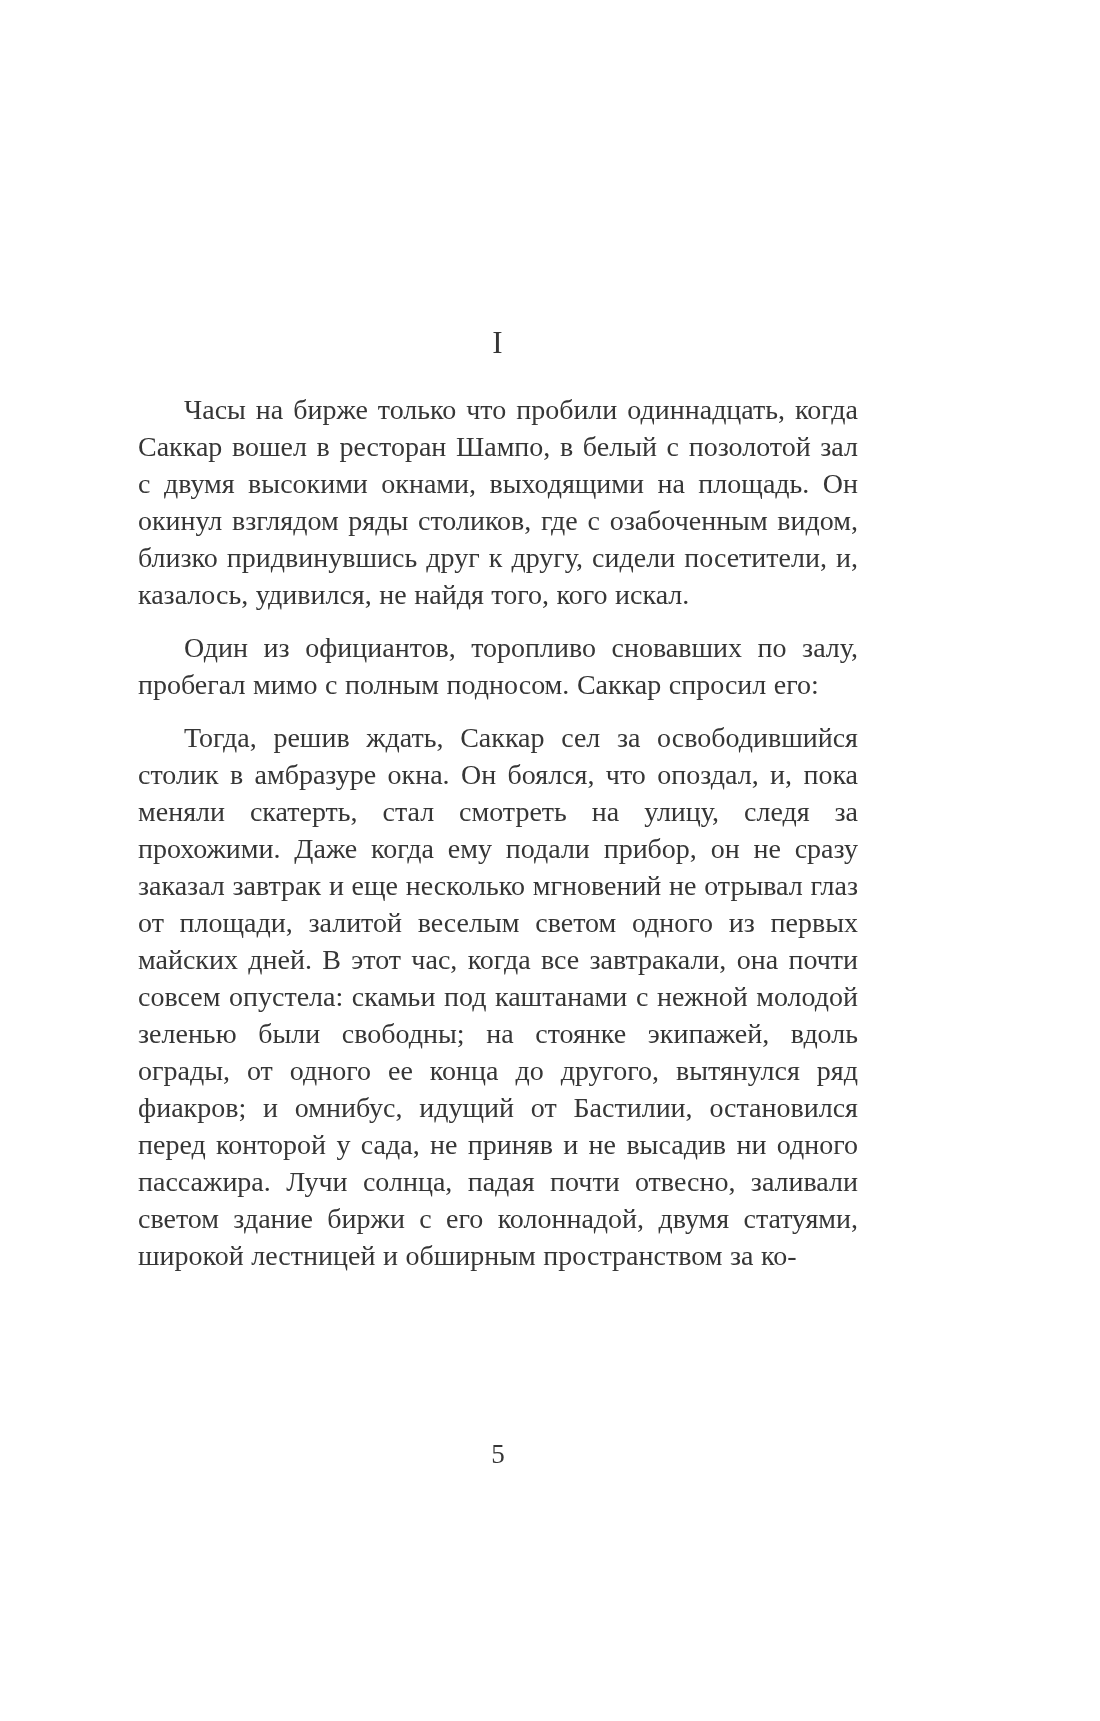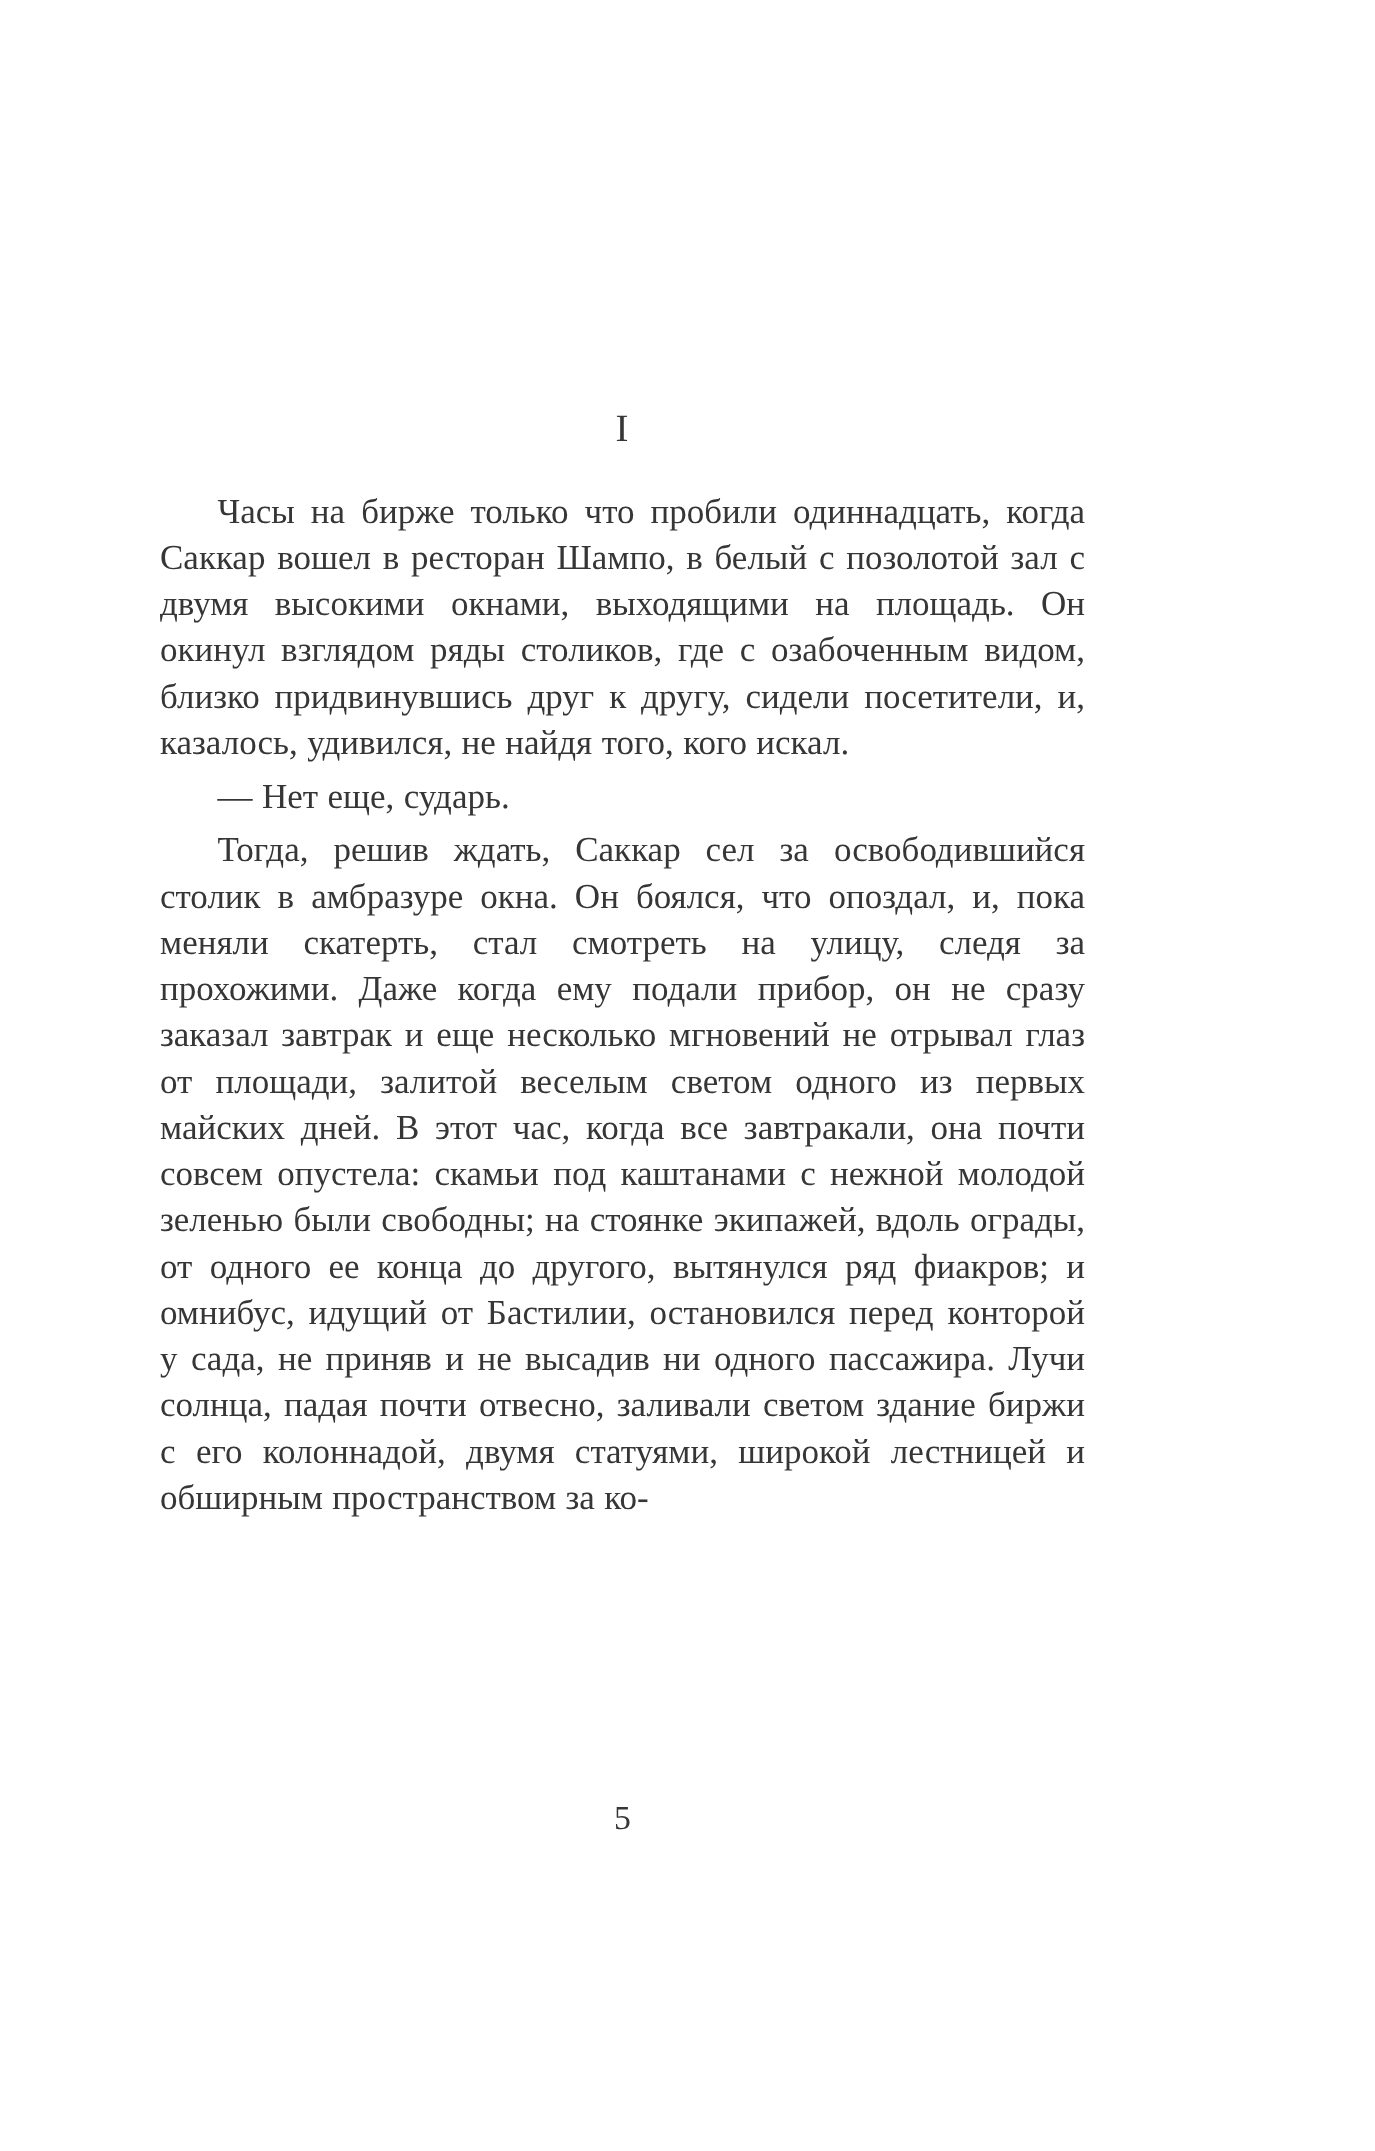--- a/index.html
+++ b/index.html
@@ -25,21 +25,21 @@
     }
     .chapter-heading {
       text-align: center;
       font-size: 31px;
       line-height: 42px;
       font-weight: 400;
       letter-spacing: 1px;
       margin: 0 0 27px 0;
     }
     .para {
-      margin: 6px;
+      margin: 16px;
       font-size: 28px;
       line-height: 37px;
       text-align: justify;
       text-indent: 46px;
       hyphens: manual;
       word-spacing: 0.02em;
     }
     .page-number {
       position: absolute;
       left: 122px;
@@ -50,17 +50,17 @@
       line-height: 32px;
     }
   </style>
 </head>
 <body>
 
 <div class="page">
   <div class="text-column">
     <div class="chapter-heading">I</div>
     <p class="para">Часы на бирже только что пробили одиннадцать, когда Саккар вошел в ресторан Шампо, в белый с по­золотой зал с двумя высокими окнами, выходящими на площадь. Он окинул взглядом ряды столиков, где с озабоченным видом, близко придвинувшись друг к другу, сидели посетители, и, казалось, удивился, не найдя того, кого искал.</p>
-    <p class="para">— Нет еще, сударь.</p>
+    <p class="para">Один из официантов, торопливо сновавших по за­лу, пробегал мимо с полным подносом. Саккар спро­сил его:</p>
     <p class="para">Тогда, решив ждать, Саккар сел за освободивший­ся столик в амбразуре окна. Он боялся, что опоздал, и, пока меняли скатерть, стал смотреть на улицу, сле­дя за прохожими. Даже когда ему подали прибор, он не сразу заказал завтрак и еще несколько мгновений не отрывал глаз от площади, залитой веселым светом одного из первых майских дней. В этот час, когда все завтракали, она почти совсем опустела: скамьи под каштанами с нежной молодой зеленью были свобод­ны; на стоянке экипажей, вдоль ограды, от одного ее конца до другого, вытянулся ряд фиакров; и омнибус, идущий от Бастилии, остановился перед конторой у сада, не приняв и не высадив ни одного пассажира. Лучи солнца, падая почти отвесно, заливали светом здание биржи с его колоннадой, двумя статуями, ши­рокой лестницей и обширным пространством за ко-</p>
   </div>
   <div class="page-number">5</div>
 </div>
 
 </body></html>

